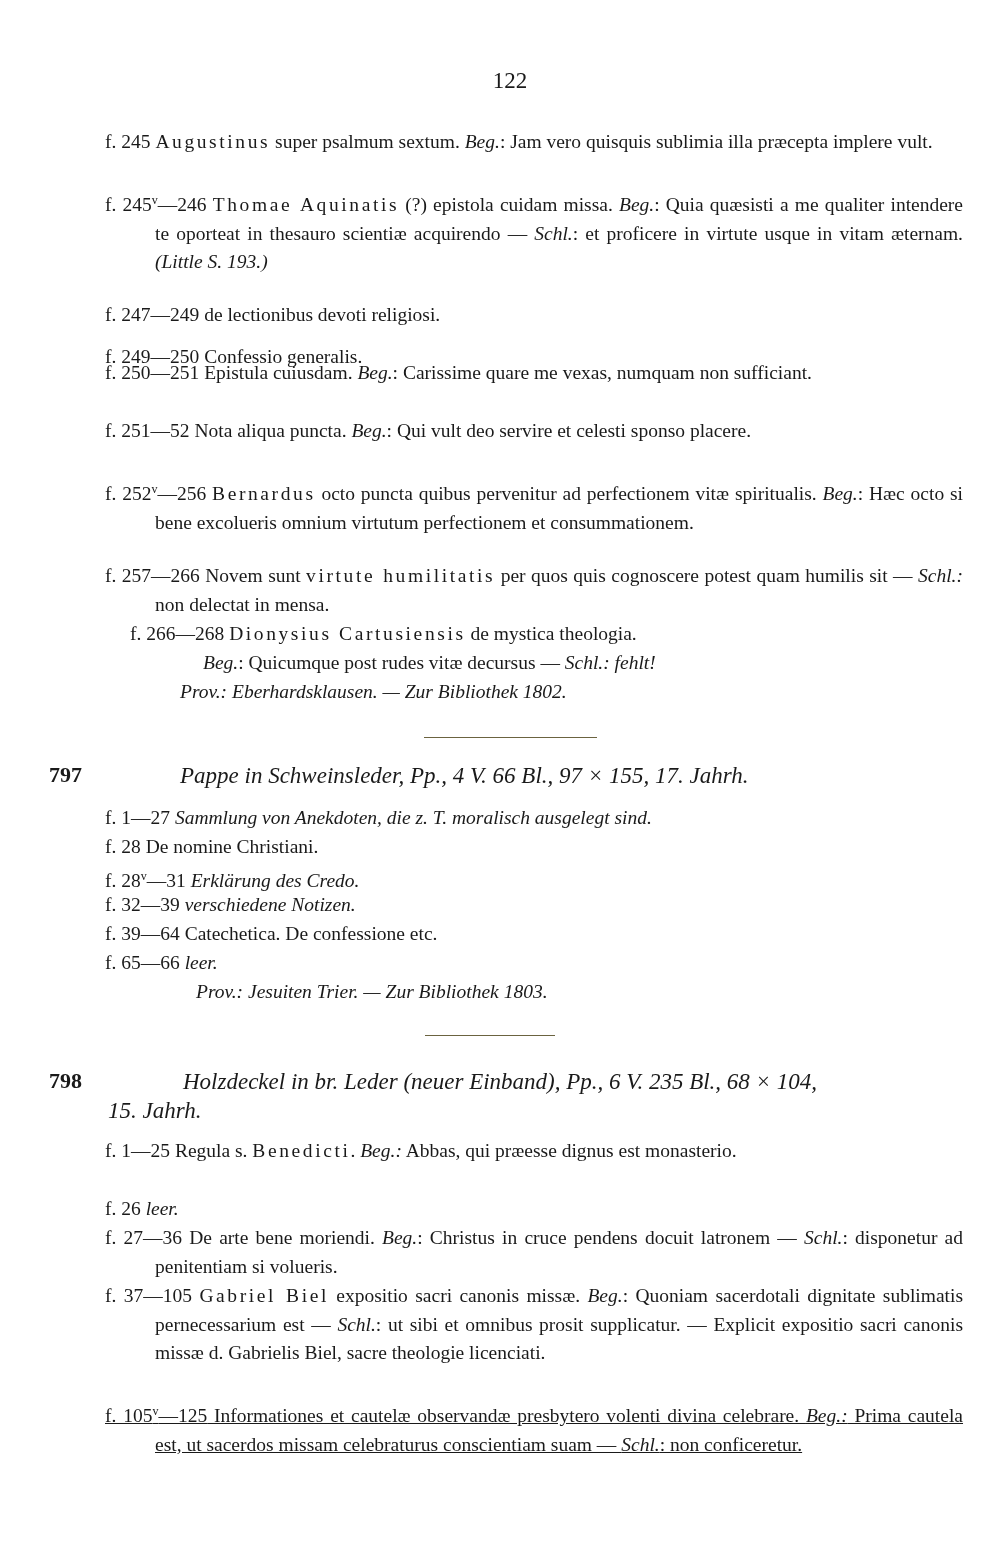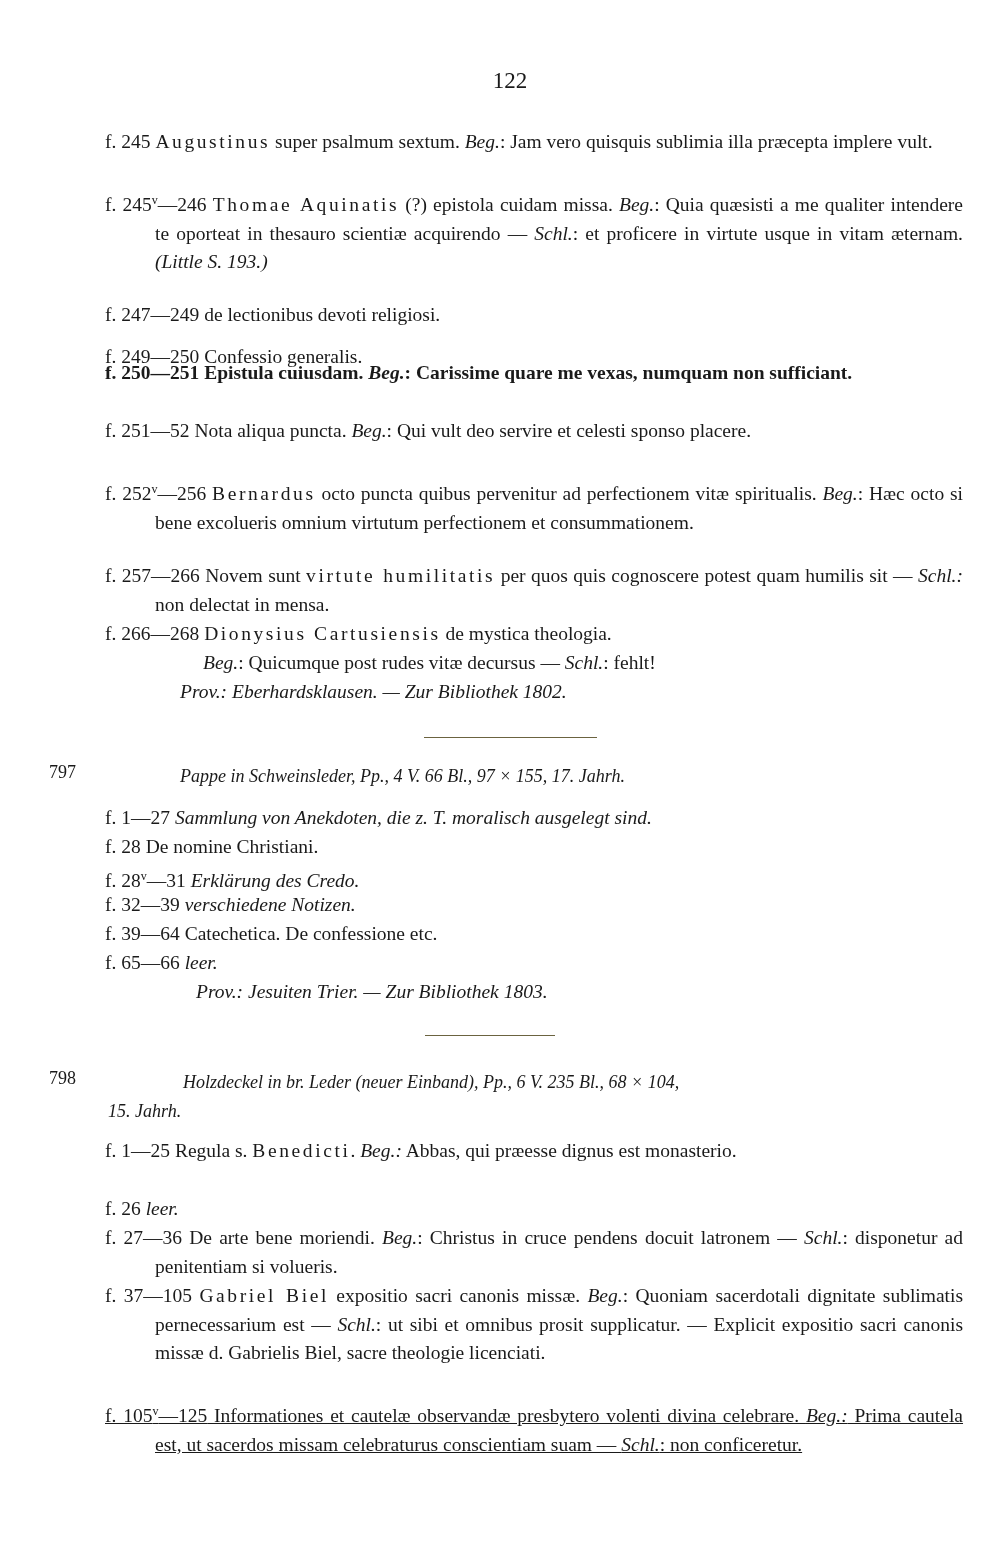--- a/index.html
+++ b/index.html
@@ -20,51 +20,51 @@
     }
     .entry .spaced { letter-spacing: 2.6px; }
     .entry .it { font-style: italic; }
     .centered-line {
       position: absolute; font-size: 19.5px; line-height: 28.7px; font-style: italic;
     }
     .rule {
       position: absolute; height: 1px; background: #6b6340;
     }
     .ms-number {
-      position: absolute; font-weight: normal; font-size: 18px;
+      position: absolute; font-weight: bold; font-size: 22px;
     }
     .ms-desc {
-      position: absolute; font-style: italic; font-size: 18px; line-height: 28.7px;
+      position: absolute; font-style: italic; font-size: 23px; line-height: 28.7px;
     }
     sup.v { font-size: 12px; vertical-align: 7px; }
   </style>
 </head>
 <body>
 
 <div class="page-number">122</div>
 
 <div class="entry" style="top:128px;"><span>f. 245</span> <span class="spaced">Augustinus</span><span> super psalmum sextum.  </span><span class="it">Beg.</span><span>: Jam vero quisquis sublimia illa præcepta implere vult.</span></div>
 
 <div class="entry" style="top:186px;"><span>f. 245</span><sup class="v">v</sup><span>—246</span> <span class="spaced">Thomae Aquinatis</span><span> (?) epistola cuidam missa.  </span><span class="it">Beg.</span><span>: Quia quæsisti a me qualiter intendere te oporteat in thesauro scientiæ acquirendo — </span><span class="it">Schl.</span><span>: et proficere in virtute usque in vitam æternam. </span><span class="it">(Little S. 193.)</span></div>
 
 <div class="entry" style="top:301px;"><span>f. 247—249</span><span> de lectionibus devoti religiosi.</span></div>
 
 <div class="entry" style="top:343px;"><span>f. 249—250</span><span> Confessio generalis.</span></div>
 
-<div class="entry" style="top:359px;font-weight:bold;"><span>f. 250—251</span><span> Epistula cuiusdam.  </span><span class="it">Beg.</span><span>: Carissime quare me vexas, numquam non sufficiant.</span></div>
+<div class="entry" style="top:359px;"><span>f. 250—251</span><span> Epistula cuiusdam.  </span><span class="it">Beg.</span><span>: Carissime quare me vexas, numquam non sufficiant.</span></div>
 
 <div class="entry" style="top:417px;"><span>f. 251—52</span><span> Nota aliqua puncta.  </span><span class="it">Beg.</span><span>: Qui vult deo servire et celesti sponso placere.</span></div>
 
 <div class="entry" style="top:475px;"><span>f. 252</span><sup class="v">v</sup><span>—256</span> <span class="spaced">Bernardus</span><span> octo puncta quibus pervenitur ad perfectionem vitæ spiritualis.  </span><span class="it">Beg.</span><span>: Hæc octo si bene excolueris omnium virtutum perfectionem et consummationem.</span></div>
 
 <div class="entry" style="top:562px;"><span>f. 257—266</span><span> Novem sunt </span><span class="spaced">virtute humilitatis</span><span> per quos quis cognoscere potest quam humilis sit — </span><span class="it">Schl.:</span><span> non delectat in mensa.</span></div>
 
-<div class="entry" style="top:620px;"><span>f. 266—268</span> <span class="spaced">Dionysius Cartusiensis</span><span> de mystica theologia.</span></div>
+<div class="entry" style="top:620px;margin-left:25px;"><span>f. 266—268</span> <span class="spaced">Dionysius Cartusiensis</span><span> de mystica theologia.</span></div>
 
-<div class="centered-line" style="top:649px; left:203px; font-style:normal;"><span class="it" style="font-style:italic">Beg.</span><span>: Quicumque post rudes vitæ decursus — </span><span style="font-style:italic">Schl.</span><span style="">: fehlt!</span></div>
+<div class="centered-line" style="top:649px; left:203px; font-style:normal;"><span class="it" style="font-style:italic">Beg.</span><span>: Quicumque post rudes vitæ decursus — </span><span style="font-style:italic">Schl.</span><span style="font-style:italic">: fehlt!</span></div>
 
 <div class="centered-line" style="top:678px; left:180px;">Prov.: Eberhardsklausen. — Zur Bibliothek 1802.</div>
 
 <div class="rule" style="top:737px; left:424px; width:173px;"></div>
 
 <div class="ms-number" style="top:762px; left:49px;">797</div>
 <div class="ms-desc" style="top:762px; left:180px;">Pappe in Schweinsleder, Pp., 4 V. 66 Bl., 97 × 155, 17. Jahrh.</div>
 
 <div class="entry" style="top:804px;"><span>f. 1—27</span><span class="it"> Sammlung von Anekdoten, die z. T. moralisch ausgelegt sind.</span></div>
 <div class="entry" style="top:833px;"><span>f. 28</span><span> De nomine Christiani.</span></div>

